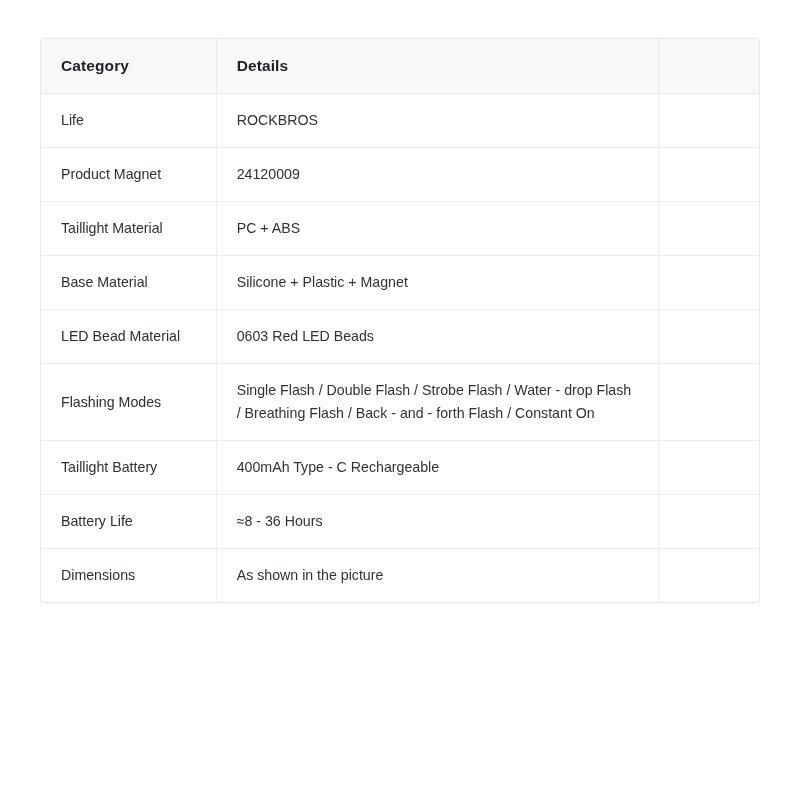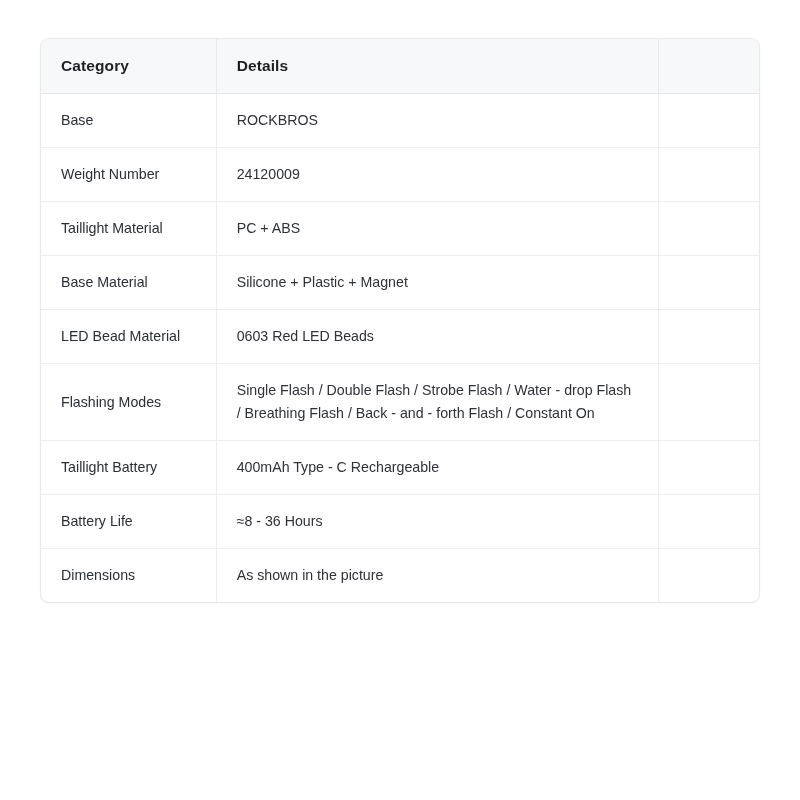--- a/index.html
+++ b/index.html
@@ -15,21 +15,21 @@
   }
   .page {
     width: 800px;
     height: 800px;
     box-sizing: border-box;
     padding: 38px 40px 22px 40px;
     background: #ffffff;
   }
   .spec-table-wrap {
     border: 1px solid #e6e8ea;
-    border-radius: 9px;
+    border-radius: 4px;
     overflow: hidden;
     background: #ffffff;
     box-shadow: 0 1px 2px rgba(16,24,40,0.04);
   }
   table.spec-table {
     width: 100%;
     border-collapse: collapse;
     table-layout: fixed;
   }
   table.spec-table col.col-category { width: 24.4%; }
@@ -83,26 +83,26 @@
       </colgroup>
       <thead>
         <tr>
           <th>Category</th>
           <th>Details</th>
           <th class="col-extra-head"></th>
         </tr>
       </thead>
       <tbody>
         <tr>
-          <td class="cell-category">Base</td>
+          <td class="cell-category">Life</td>
           <td class="cell-details">ROCKBROS</td>
           <td class="cell-extra"></td>
         </tr>
         <tr>
-          <td class="cell-category">Weight Number</td>
+          <td class="cell-category">Product Magnet</td>
           <td class="cell-details">24120009</td>
           <td class="cell-extra"></td>
         </tr>
         <tr>
           <td class="cell-category">Taillight Material</td>
           <td class="cell-details">PC + ABS</td>
           <td class="cell-extra"></td>
         </tr>
         <tr>
           <td class="cell-category">Base Material</td>

